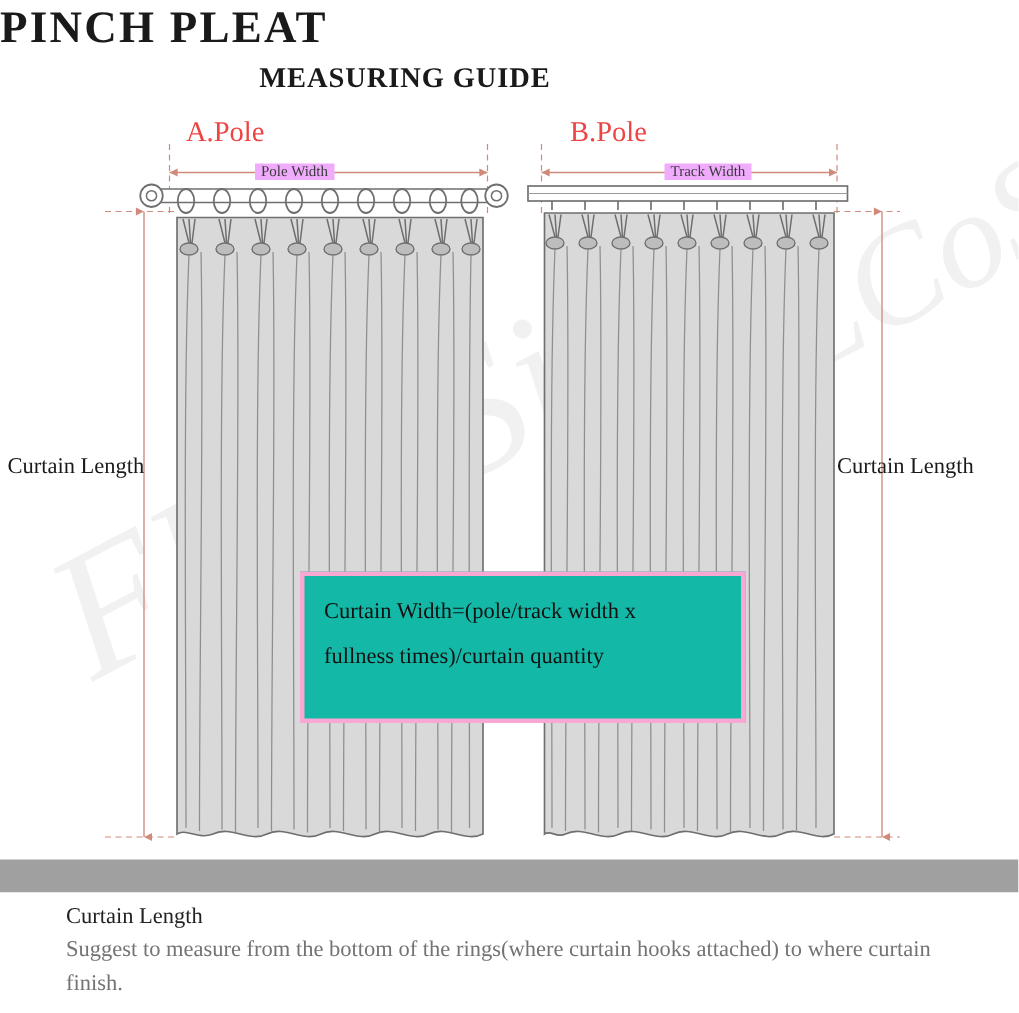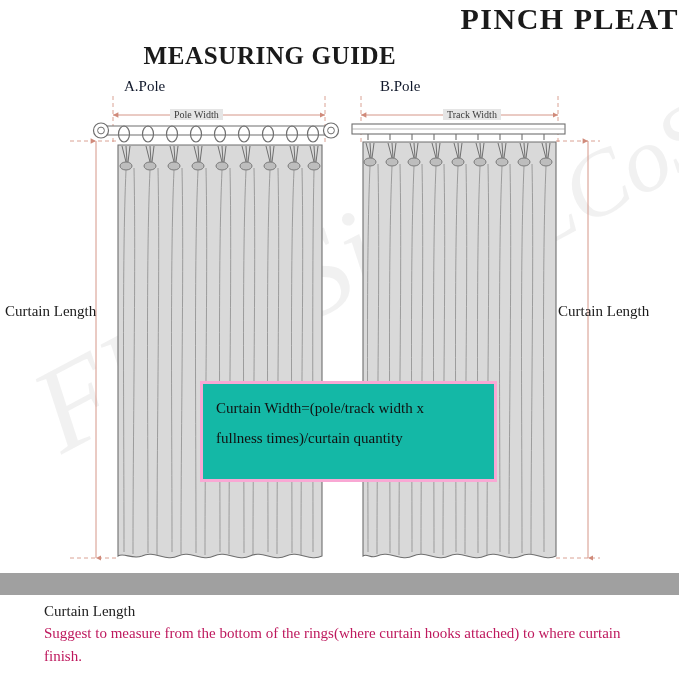--- a/index.html
+++ b/index.html
@@ -20,52 +20,52 @@
     width: 679px;
     height: 675px;
   }
 
   
   .title {
     position: absolute;
     left: 0;
     top: 2px;
     width: 679px;
-    text-align: right;
+    text-align: left;
     font-size: 30px;
     font-weight: bold;
     letter-spacing: 1.5px;
   }
   .subtitle {
     position: absolute;
     left: 0;
     top: 42px;
     width: 540px;
     text-align: center;
-    font-size: 25px;
+    font-size: 19px;
     font-weight: bold;
     letter-spacing: 0.6px;
   }
 
   
   .panel-caption {
     position: absolute;
-    font-size: 15px;
-    color: #0f172a;
+    font-size: 19px;
+    color: #ef4444;
     white-space: nowrap;
   }
   #cap-a { left: 124px; top: 78px; }
   #cap-b { left: 380px; top: 78px; }
 
   
   .width-label {
     position: absolute;
     font-size: 10px;
     color: #3a3a3a;
-    background: #e5e5e5;
+    background: #f0abfc;
     padding: 0 4px;
     white-space: nowrap;
   }
   #lab-pole-w { left: 170px; top: 109px; }
   #lab-track-w { left: 443px; top: 109px; }
 
   
   .len-label {
     position: absolute;
     font-size: 15px;
@@ -114,21 +114,21 @@
     box-sizing: border-box;
   }
   .note-title {
     font-size: 15px;
     color: #222222;
     margin: 4px 0 2px 0;
   }
   .note-text {
     font-size: 15px;
     line-height: 23px;
-    color: #be185d;
+    color: #737373;
   }
 
   
   .watermark {
     position: absolute;
     font-family: "Liberation Serif", serif;
     font-style: italic;
     font-size: 120px;
     color: rgba(150,150,150,0.13);
     user-select: none;

